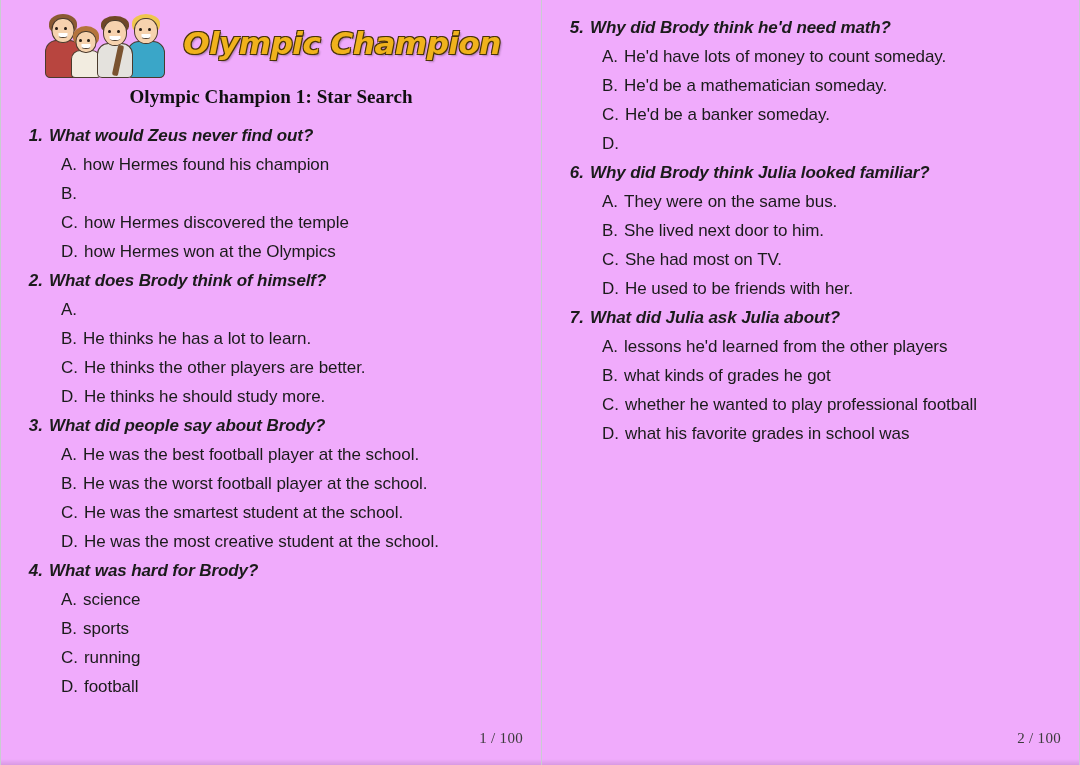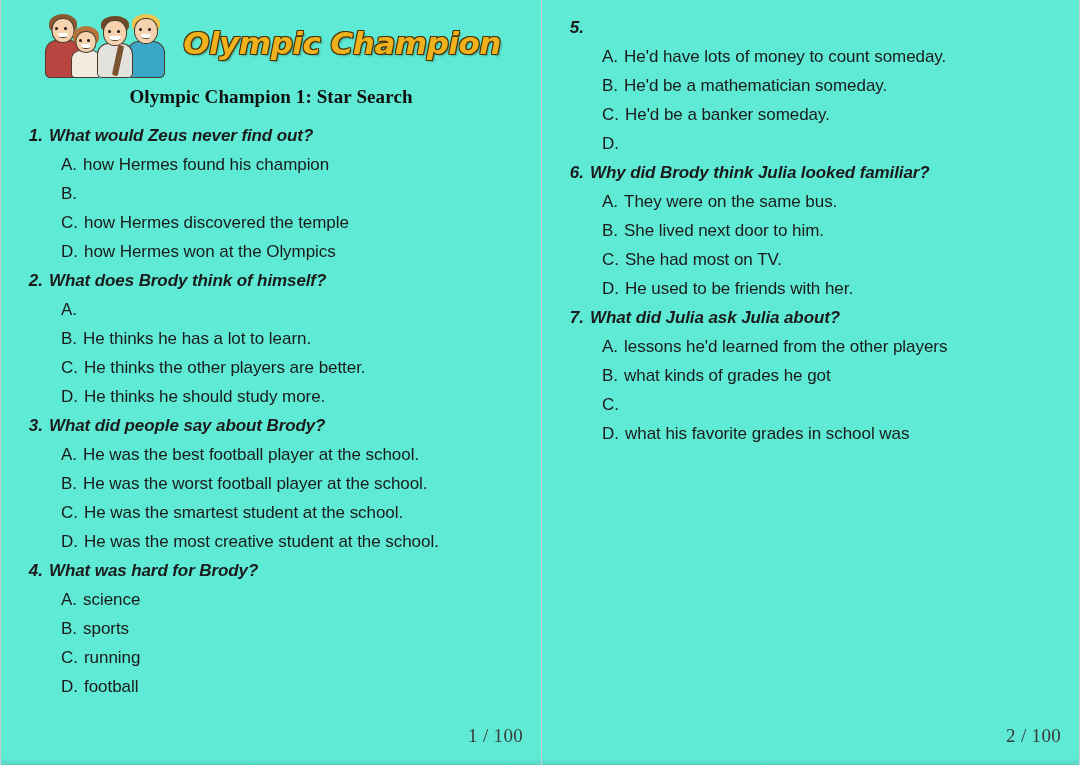--- a/index.html
+++ b/index.html
@@ -19,21 +19,21 @@
     position: relative;
     width: 1080px;
     height: 765px;
     box-sizing: border-box;
     display: flex;
     align-items: stretch;
   }
 
   .page {
     position: relative;
-    background: #5eead4;
+    background: #f0abfc;
     box-sizing: border-box;
     height: 765px;
     overflow: hidden;
   }
   .page-left  { width: 541px; border-left: 1px solid #c9ccd1; }
   .page-right { width: 539px; border-left: 1px solid #c9ccd1; border-right: 1px solid #c9ccd1; }
 
   
   .page::after {
     content: "";
@@ -175,21 +175,21 @@
 
   .list-left  { padding: 13px 12px 0 20px; }
   .list-right { padding: 13px 12px 0 20px; }
 
   
   .page-footer {
     position: absolute;
     right: 18px;
     bottom: 18px;
     font-family: "Liberation Serif", serif;
-    font-size: 19px;
+    font-size: 15px;
     color: #3b3b3b;
     letter-spacing: 0.3px;
   }
 </style>
 </head>
 <body>
 
 <div class="viewer">
 
   <div class="page page-left">
@@ -332,20 +332,21 @@
       <div class="page-footer">1 / 100</div>
     </div>
   </div>
 
   <div class="page page-right">
     <div class="page-inner">
       <div class="questions list-right">
           <div class="q-block">
             <div class="q-line">
               <span class="q-num">5.</span>
+              <span class="q-text">Why did Brody think he'd need math?</span>
             </div>
             <div class="opt-line">
               <span class="opt-letter">A.</span>
               <span class="opt-text">He'd have lots of money to count someday.</span>
             </div>
             <div class="opt-line">
               <span class="opt-letter">B.</span>
               <span class="opt-text">He'd be a mathematician someday.</span>
             </div>
             <div class="opt-line">
@@ -386,20 +387,21 @@
             <div class="opt-line">
               <span class="opt-letter">A.</span>
               <span class="opt-text">lessons he'd learned from the other players</span>
             </div>
             <div class="opt-line">
               <span class="opt-letter">B.</span>
               <span class="opt-text">what kinds of grades he got</span>
             </div>
             <div class="opt-line">
               <span class="opt-letter">C.</span>
+              <span class="opt-text">whether he wanted to play professional football</span>
             </div>
             <div class="opt-line">
               <span class="opt-letter">D.</span>
               <span class="opt-text">what his favorite grades in school was</span>
             </div>
           </div>
         </div>
 
       <div class="page-footer">2 / 100</div>
     </div>

